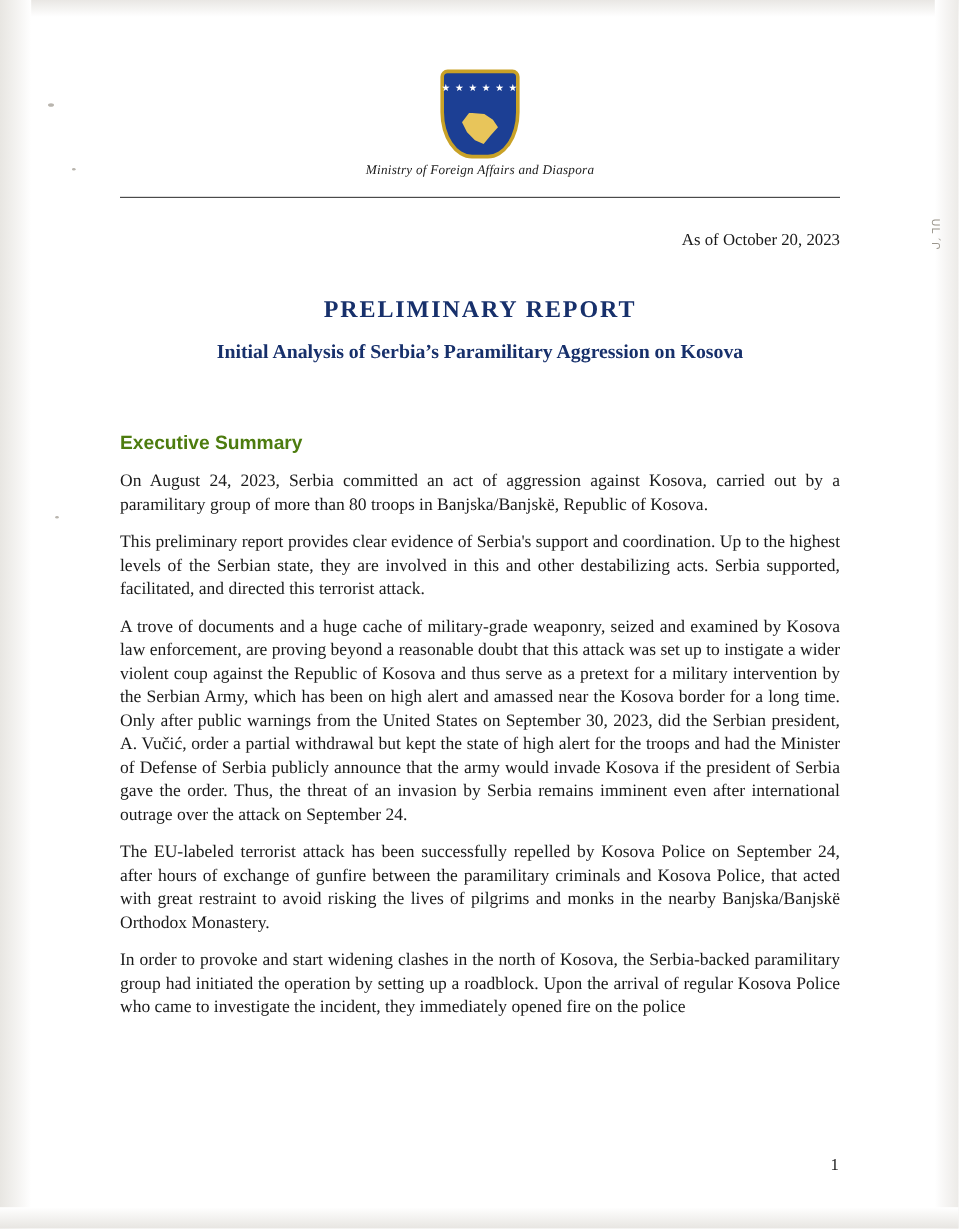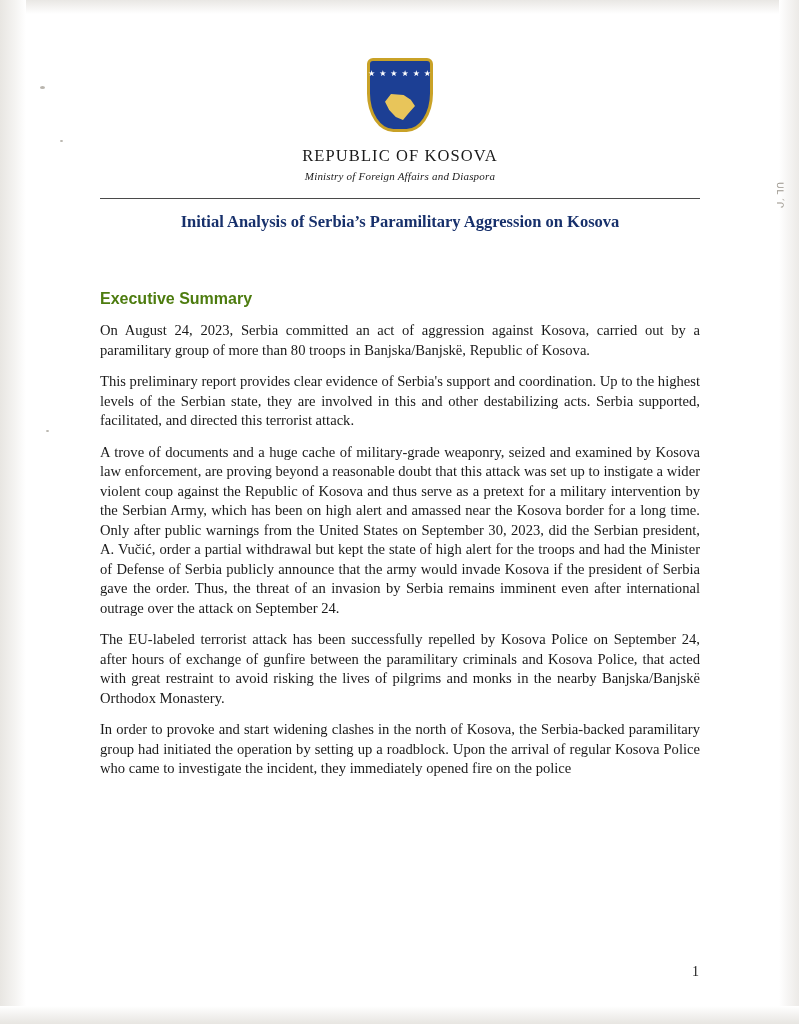--- a/index.html
+++ b/index.html
@@ -199,26 +199,27 @@
   <div class="content">
 
     <div class="emblem-wrap">
       <div class="emblem">
         <div class="shield"></div>
         <div class="stars">★ ★ ★ ★ ★ ★</div>
         <div class="kosovo-map"></div>
       </div>
     </div>
 
-    <div class="country-name">REPUBLIC OF KOSOVA</div>
     <div class="ministry-name">Ministry of Foreign Affairs and Diaspora</div>
 
     <div class="rule"></div>
 
-
+    <div class="asof">As of October 20, 2023</div>
+
+    <div class="report-title">PRELIMINARY REPORT</div>
     <div class="report-subtitle">Initial Analysis of Serbia’s Paramilitary Aggression on Kosova</div>
 
     <div class="section-heading">Executive Summary</div>
 
     <p class="body">On August 24, 2023, Serbia committed an act of aggression against Kosova, carried out by a paramilitary group of more than 80 troops in Banjska/Banjskë, Republic of Kosova.</p>
     <p class="body gap">This preliminary report provides clear evidence of Serbia's support and coordination. Up to the highest levels of the Serbian state, they are involved in this and other destabilizing acts. Serbia supported, facilitated, and directed this terrorist attack.</p>
     <p class="body gap">A trove of documents and a huge cache of military-grade weaponry, seized and examined by Kosova law enforcement, are proving beyond a reasonable doubt that this attack was set up to instigate a wider violent coup against the Republic of Kosova and thus serve as a pretext for a military intervention by the Serbian Army, which has been on high alert and amassed near the Kosova border for a long time. Only after public warnings from the United States on September 30, 2023, did the Serbian president, A. Vučić, order a partial withdrawal but kept the state of high alert for the troops and had the Minister of Defense of Serbia publicly announce that the army would invade Kosova if the president of Serbia gave the order. Thus, the threat of an invasion by Serbia remains imminent even after international outrage over the attack on September 24.</p>
     <p class="body gap">The EU-labeled terrorist attack has been successfully repelled by Kosova Police on September 24, after hours of exchange of gunfire between the paramilitary criminals and Kosova Police, that acted with great restraint to avoid risking the lives of pilgrims and monks in the nearby Banjska/Banjskë Orthodox Monastery.</p>
     <p class="body gap">In order to provoke and start widening clashes in the north of Kosova, the Serbia-backed paramilitary group had initiated the operation by setting up a roadblock. Upon the arrival of regular Kosova Police who came to investigate the incident, they immediately opened fire on the police</p>
 

